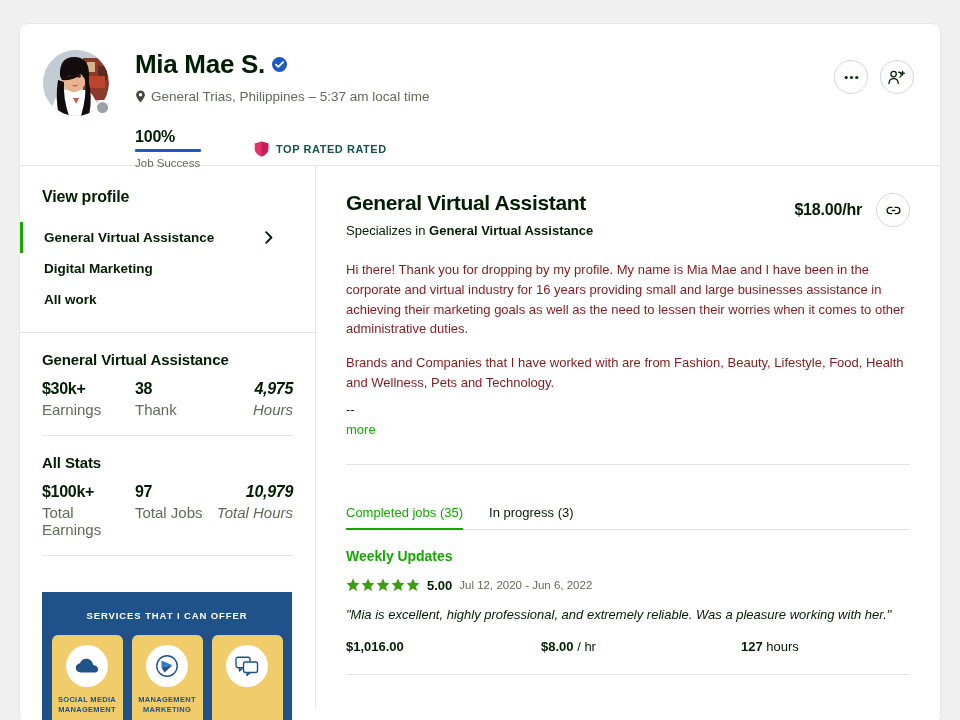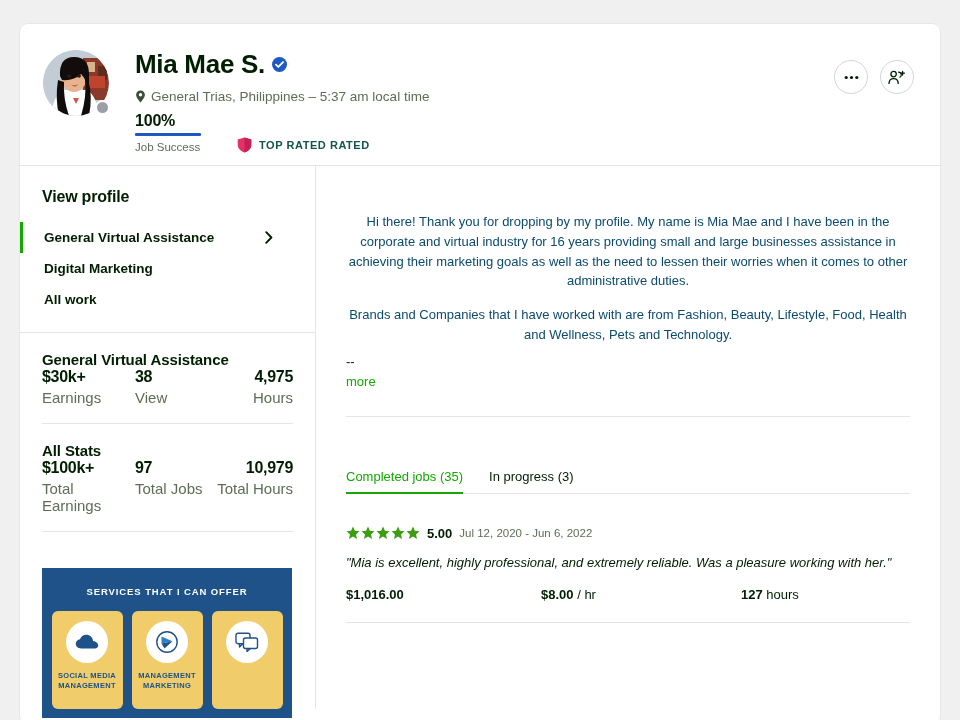--- a/index.html
+++ b/index.html
@@ -47,22 +47,22 @@
     font-size: 26px; font-weight: bold; color: #001e00;
     letter-spacing: -0.3px; line-height: 1.1;
   }
   .verified-badge { width: 15px; height: 15px; display: block; }
   .location-row {
     display: flex; align-items: center; gap: 5px;
     margin-top: 10px; font-size: 13.5px; color: #5e6d55;
   }
   .pin-icon { width: 11px; height: 13px; display: block; flex: none; }
   .badges-row {
-    display: flex; align-items: flex-end; gap: 36px;
-    margin-top: 8px;
+    display: flex; align-items: center; gap: 53px;
+    margin-top: 24px;
   }
   .jss-block { width: 66px; }
   .jss-pct {
     font-size: 16px; font-weight: bold; color: #001e00;
     letter-spacing: -0.2px; line-height: 1.15;
   }
   .jss-bar {
     height: 3px; background: #1f57c3; width: 100%;
     margin-top: 3px; border-radius: 1px;
   }
@@ -114,24 +114,24 @@
     width: 3px; background: #14a800;
   }
   .nav-chevron { width: 8px; height: 13px; display: block; margin-right: 10px; }
   .side-divider { height: 1px; background: #e4e5e7; margin: 17px 0 0 0; }
 
   .stats-block { padding: 18px 22px 0 22px; }
   .stats-heading {
     font-size: 15px; font-weight: bold; color: #001e00;
     letter-spacing: -0.1px;
   }
-  .stats-row { display: flex; }
+  .stats-row { display: flex; margin-top: 12px; }
   .stat-cell { flex: 1; }
   .stat-cell.c2 { text-align: left; padding-left: 14px; }
-  .stat-cell.c3 { text-align: right; }
+  .stat-cell.c3 { text-align: right; font-style: italic; }
   .stat-val {
     font-size: 16px; font-weight: bold; color: #001e00;
     letter-spacing: -0.3px;
   }
   .stat-lbl { font-size: 15px; color: #5e6d55; margin-top: 3px; }
   .stats-rule { height: 1px; background: #e4e5e7; margin: 17px 22px 0 22px; }
 
   .meet-block { padding: 20px 22px 0 22px; }
   .meet-title {
     font-size: 16px; font-weight: bold; color: #001e00;
@@ -176,21 +176,21 @@
   }
   .main-sub { font-size: 13px; color: #001e00; margin-top: 8px; }
   .main-sub b { font-weight: bold; }
   .mh-right { display: flex; align-items: center; gap: 14px; padding-top: 3px; }
   .rate {
     font-size: 16px; font-weight: bold; color: #001e00;
     letter-spacing: -0.2px;
   }
   .bio { margin-top: 22px; }
   .bio p {
-    font-size: 13px; color: #0c4a6e; line-height: 1.52; text-align: center;
+    font-size: 13px; color: #7f1d1d; line-height: 1.52;
   }
   .bio p + p { margin-top: 14px; }
   .bio-dash { font-size: 13px; color: #001e00; margin-top: 10px; line-height: 1; }
   .more-link {
     display: inline-block; margin-top: 6px;
     font-size: 13px; color: #14a800; font-weight: normal;
     cursor: pointer; text-decoration: none;
   }
   .main-divider { height: 1px; background: #e4e5e7; margin-top: 26px; }
 
@@ -200,21 +200,21 @@
     font-size: 18px; font-weight: bold; color: #001e00;
     letter-spacing: -0.3px;
   }
   .wh-dots {
     width: 25px; height: 25px; border-radius: 50%;
     border: 1px solid #d5d6d8; background: #fff;
     display: flex; align-items: center; justify-content: center;
     cursor: pointer;
   }
   .tabs {
-    display: flex; gap: 26px; margin-top: 30px;
+    display: flex; gap: 26px; margin-top: 18px;
     border-bottom: 1px solid #e4e5e7;
   }
   .tab {
     font-size: 13px; color: #001e00; padding-bottom: 9px;
     cursor: pointer; position: relative;
   }
   .tab.active { color: #14a800; font-weight: normal; }
   .tab.active::after {
     content: ""; position: absolute; left: 0; right: 0; bottom: -1px;
     height: 2px; background: #14a800;
@@ -356,21 +356,21 @@
 
       <div class="stats-block">
         <div class="stats-heading">General Virtual Assistance</div>
         <div class="stats-row">
           <div class="stat-cell c1">
             <div class="stat-val">$30k+</div>
             <div class="stat-lbl">Earnings</div>
           </div>
           <div class="stat-cell c2">
             <div class="stat-val">38</div>
-            <div class="stat-lbl">View</div>
+            <div class="stat-lbl">Thank</div>
           </div>
           <div class="stat-cell c3">
             <div class="stat-val">4,975</div>
             <div class="stat-lbl">Hours</div>
           </div>
         </div>
       </div>
 
       <div class="stats-rule"></div>
 
@@ -432,39 +432,56 @@
             </div>
 
           </div>
         </div>
       </div>
     </div>
 
     <div class="main">
 
       <div class="main-sec">
+        <div class="main-head-row">
+          <div class="mh-left">
+            <div class="main-title">General Virtual Assistant</div>
+            <div class="main-sub"><span>Specializes in </span><b>General Virtual Assistance</b></div>
+          </div>
+          <div class="mh-right">
+            <div class="rate">$18.00/hr</div>
+            <div class="circle-btn">
+              <svg width="15" height="9" viewBox="0 0 15 9">
+                <path d="M6.2 4.5 L8.8 4.5" stroke="#001e00" stroke-width="1.3" stroke-linecap="round"></path>
+                <path d="M5.9 1.4 L4.2 1.4 A3.1 3.1 0 0 0 4.2 7.6 L5.9 7.6" fill="none" stroke="#001e00" stroke-width="1.3" stroke-linecap="round"></path>
+                <path d="M9.1 1.4 L10.8 1.4 A3.1 3.1 0 0 1 10.8 7.6 L9.1 7.6" fill="none" stroke="#001e00" stroke-width="1.3" stroke-linecap="round"></path>
+              </svg>
+            </div>
+          </div>
+        </div>
 
         <div class="bio">
           <p>Hi there! Thank you for dropping by my profile. My name is Mia Mae and I have been in the corporate and virtual industry for 16 years providing small and large businesses assistance in achieving their marketing goals as well as the need to lessen their worries when it comes to other administrative duties.</p>
           <p>Brands and Companies that I have worked with are from Fashion, Beauty, Lifestyle, Food, Health and Wellness, Pets and Technology.</p>
           <div class="bio-dash">--</div>
           <span class="more-link">more</span>
         </div>
 
         <div class="main-divider"></div>
       </div>
 
       <div class="wh-sec">
 
         <div class="tabs">
           <div class="tab active">Completed jobs (35)</div>
           <div class="tab">In progress (3)</div>
         </div>
 
         <div class="job">
+          <div class="job-title">Weekly Updates</div>
           <div class="job-rating">
             <div class="stars">
               <svg width="14" height="14" viewBox="0 0 14 14">
                   <path d="M7 0.6 L8.9 4.8 L13.4 5.3 L10 8.4 L11 12.9 L7 10.6 L3 12.9 L4 8.4 L0.6 5.3 L5.1 4.8 Z" fill="#3c9d0e"></path>
                 </svg>
               <svg width="14" height="14" viewBox="0 0 14 14">
                   <path d="M7 0.6 L8.9 4.8 L13.4 5.3 L10 8.4 L11 12.9 L7 10.6 L3 12.9 L4 8.4 L0.6 5.3 L5.1 4.8 Z" fill="#3c9d0e"></path>
                 </svg>
               <svg width="14" height="14" viewBox="0 0 14 14">
                   <path d="M7 0.6 L8.9 4.8 L13.4 5.3 L10 8.4 L11 12.9 L7 10.6 L3 12.9 L4 8.4 L0.6 5.3 L5.1 4.8 Z" fill="#3c9d0e"></path>

